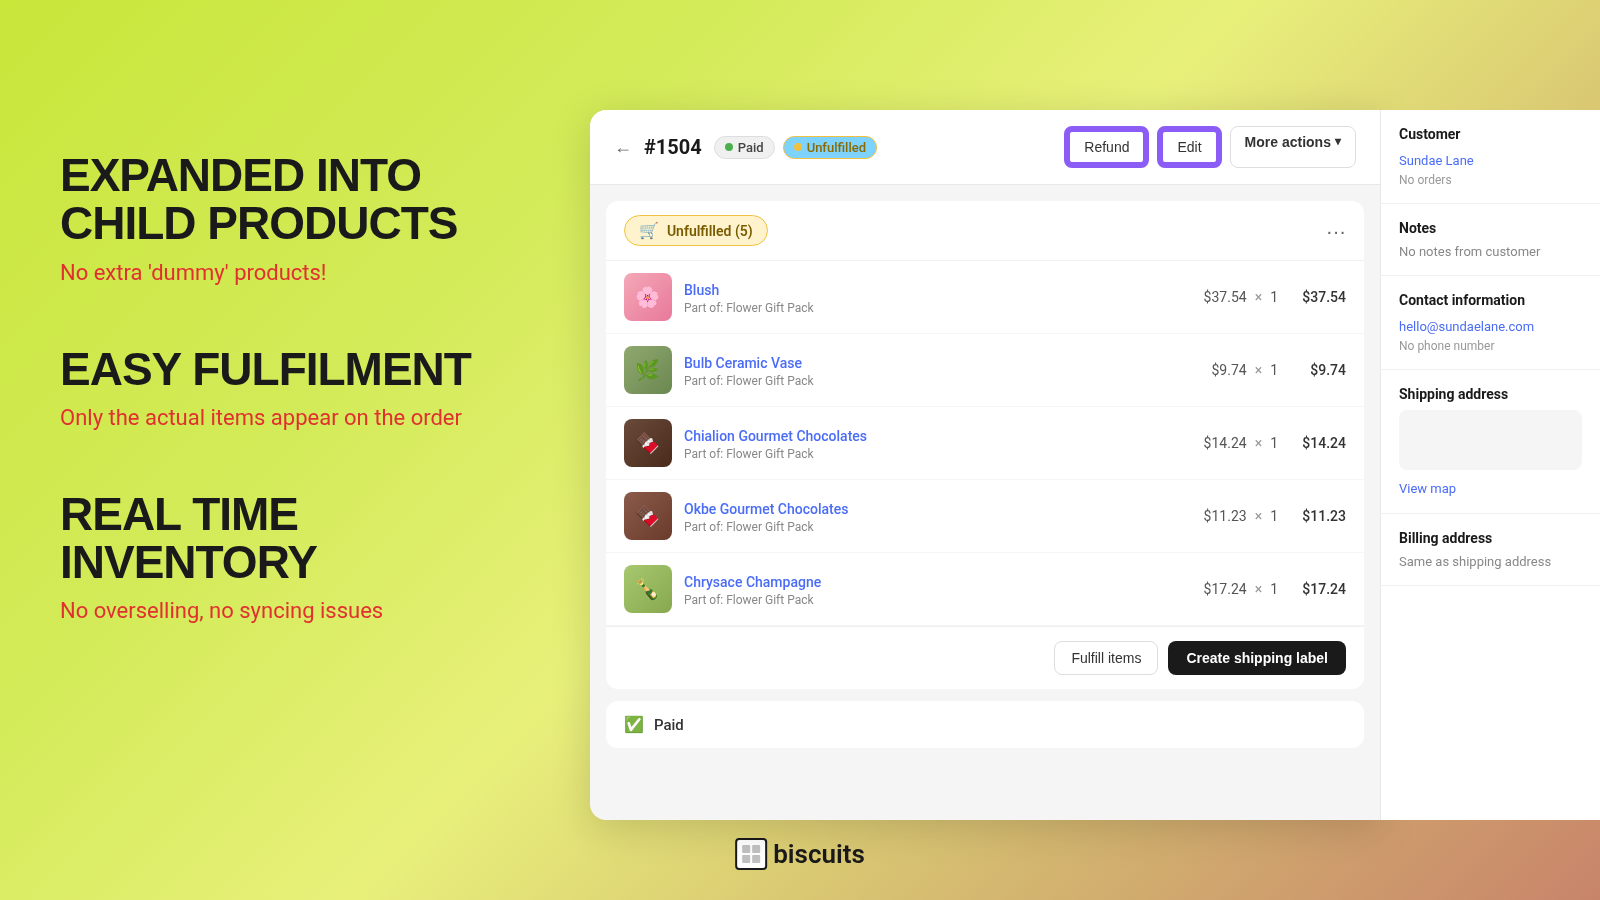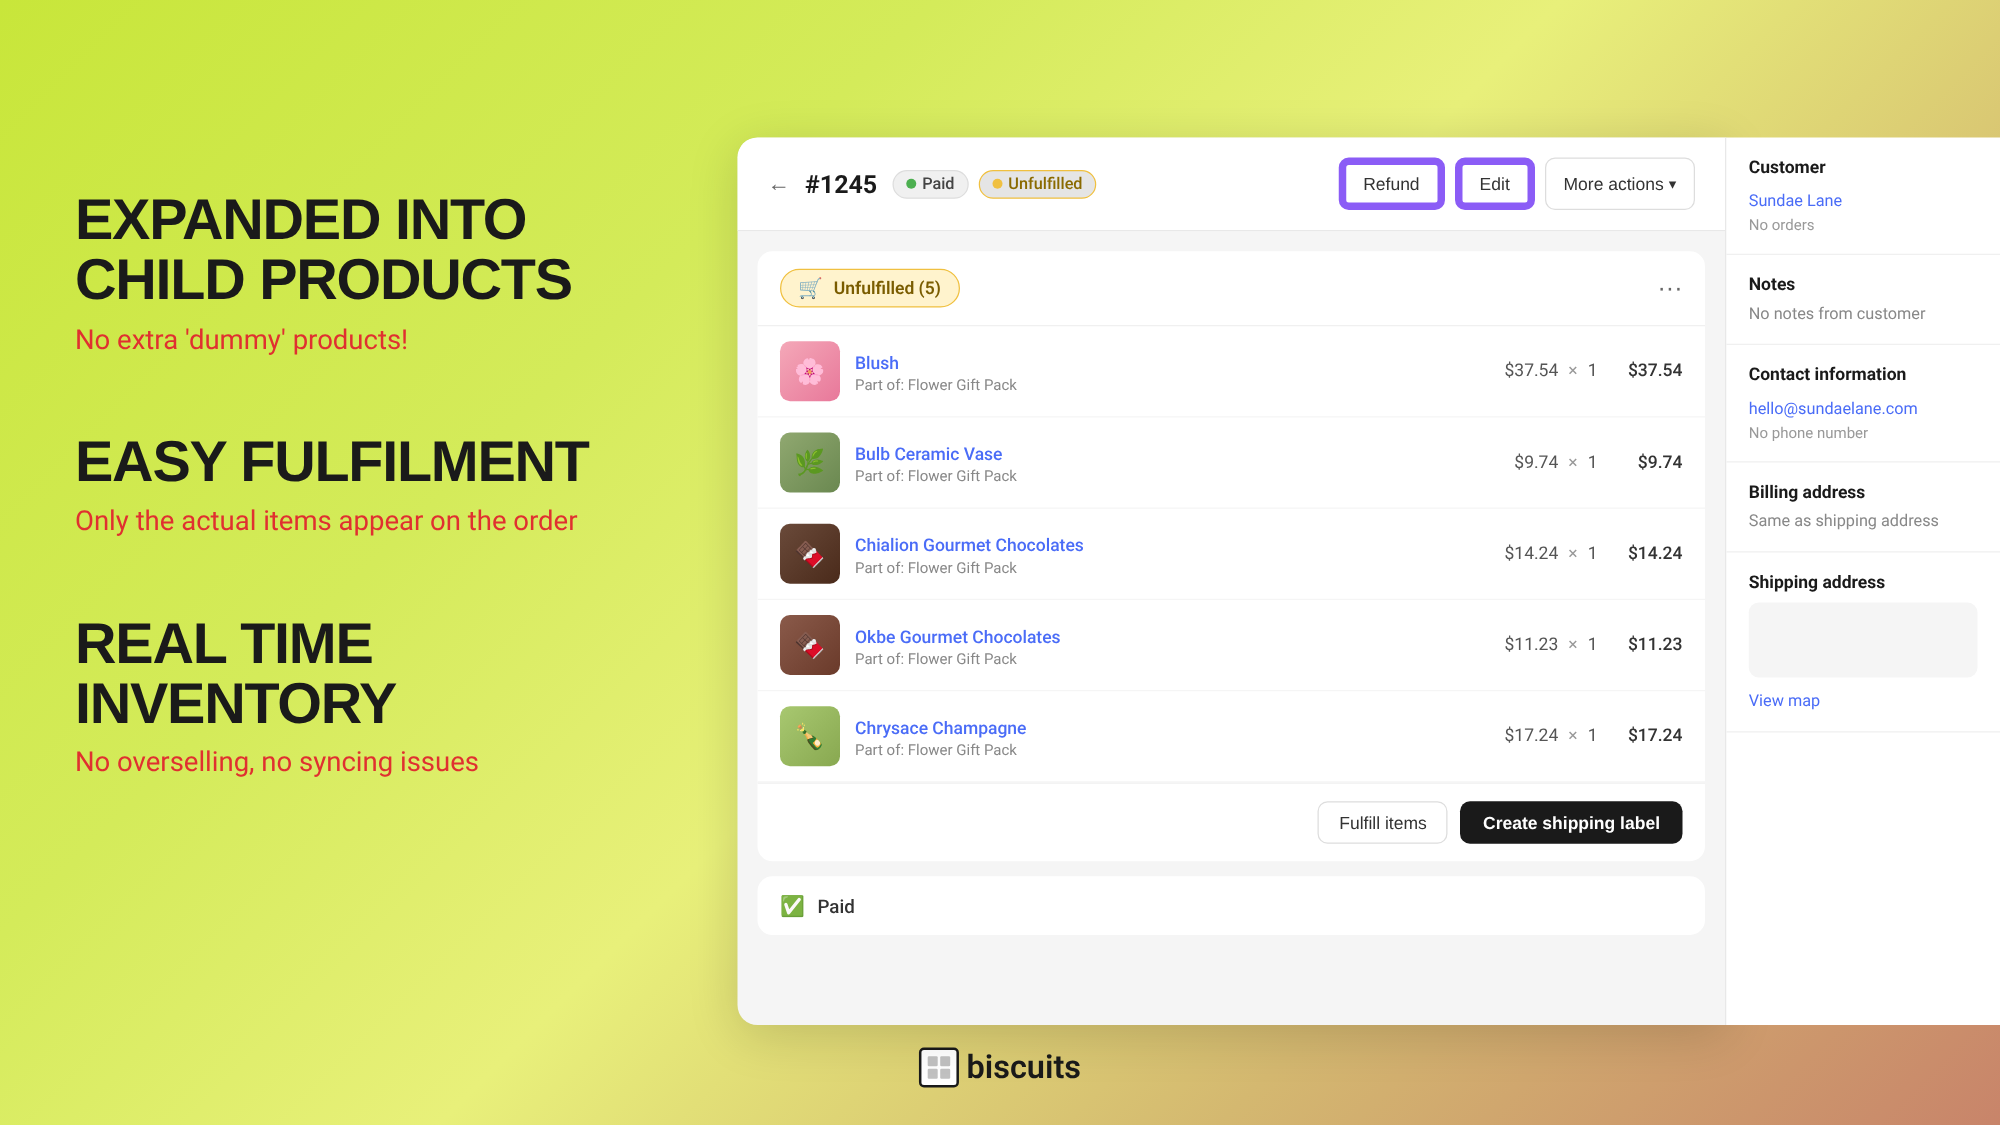--- a/index.html
+++ b/index.html
@@ -129,21 +129,21 @@
       width: 8px;
       height: 8px;
       border-radius: 50%;
       background: #4caf50;
     }
 
     .badge-unfulfilled {
       display: inline-flex;
       align-items: center;
       gap: 5px;
-      background: #e5e5e5;
+      background: #7dd3fc;
       border: 1px solid #f0c040;
       border-radius: 20px;
       padding: 3px 10px;
       font-size: 13px;
       font-weight: 500;
       color: #8a6a00;
     }
 
     .badge-dot-yellow {
       width: 8px;
@@ -168,25 +168,25 @@
       color: #333;
       cursor: pointer;
     }
 
     .btn-outline-more {
       background: white;
       border: 1px solid #ddd;
       border-radius: 8px;
       padding: 7px 14px;
       font-size: 14px;
-      font-weight: 400;
+      font-weight: 700;
       color: #333;
       cursor: pointer;
       display: flex;
-      align-items: center;
+      align-items: flex-start;
       gap: 4px;
     }
 
     
     .order-body {
       padding: 16px;
     }
 
     
     .unfulfilled-card {
@@ -465,21 +465,21 @@
     </svg>
   </div>
   <span>biscuits</span>
 </div>
 
 <div class="order-panel">
   <div class="order-main">
 
     <div class="order-header">
       <span class="back-arrow">←</span>
-      <span class="order-number">#1245</span>
+      <span class="order-number">#1504</span>
       <span class="badge-paid">
         <span class="badge-dot-green"></span>
         <span>Paid</span>
       </span>
       <span class="badge-unfulfilled">
         <span class="badge-dot-yellow"></span>
         <span>Unfulfilled</span>
       </span>
       <div class="header-actions">
         <button class="btn-outline">Refund</button>
@@ -597,23 +597,23 @@
       <div class="sidebar-text">No notes from customer</div>
     </div>
 
     <div class="sidebar-section">
       <div class="sidebar-section-title">Contact information</div>
       <a class="sidebar-link">hello@sundaelane.com</a>
       <div class="sidebar-muted">No phone number</div>
     </div>
 
     <div class="sidebar-section">
-      <div class="sidebar-section-title">Billing address</div>
-      <div class="sidebar-text">Same as shipping address</div>
-    </div>
-
-    <div class="sidebar-section">
       <div class="sidebar-section-title">Shipping address</div>
       <div class="shipping-address-box"></div>
       <a class="sidebar-link">View map</a>
     </div>
+
+    <div class="sidebar-section">
+      <div class="sidebar-section-title">Billing address</div>
+      <div class="sidebar-text">Same as shipping address</div>
+    </div>
   </div>
 </div>
 
 </body></html>

